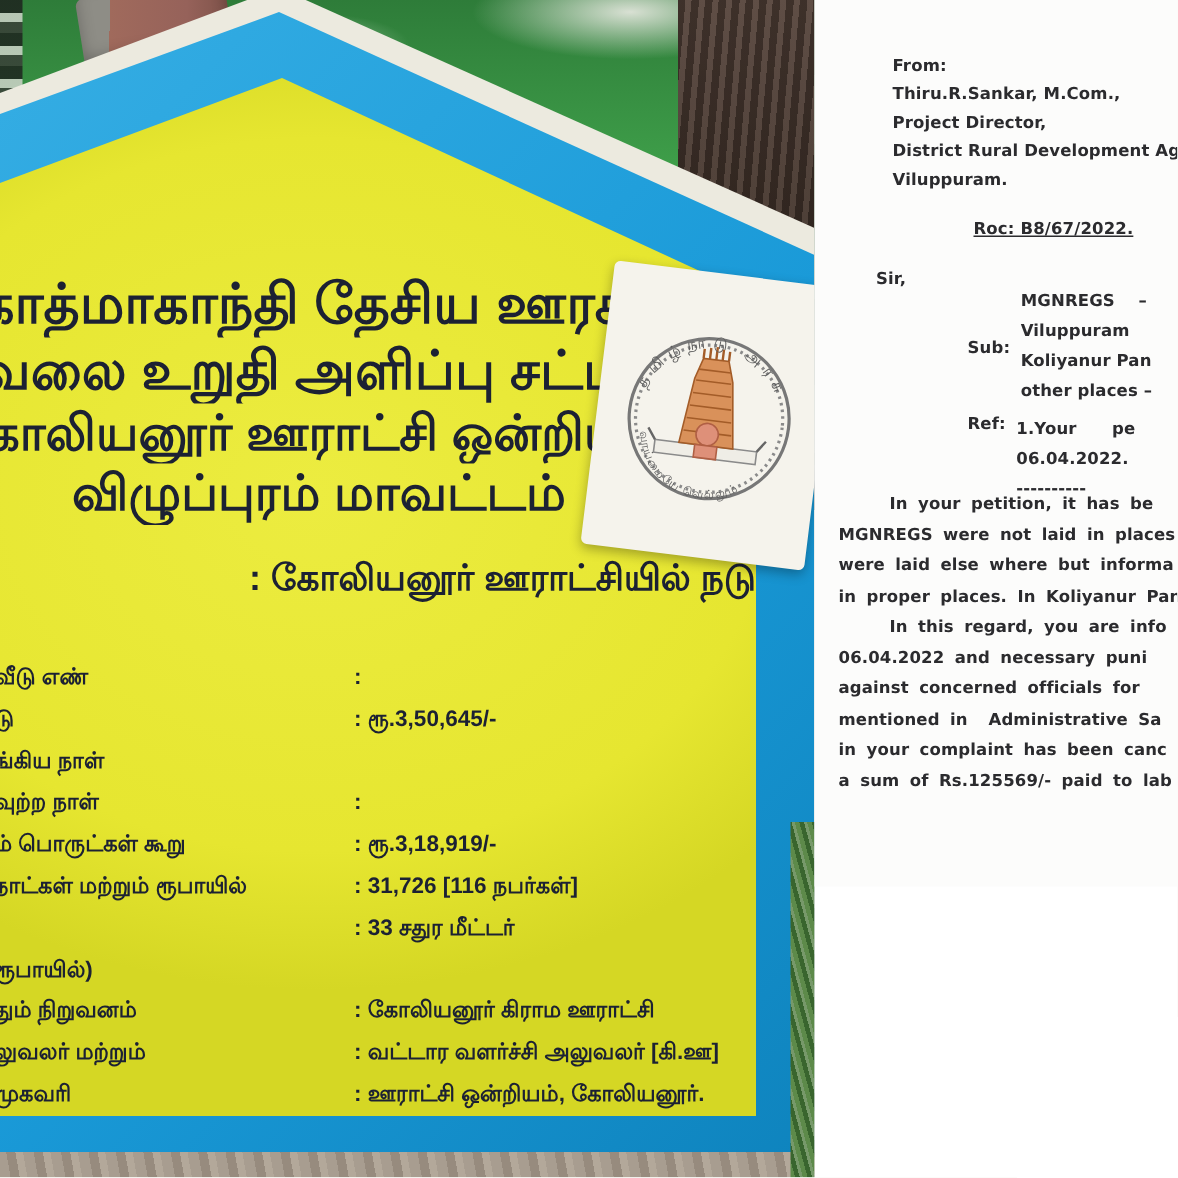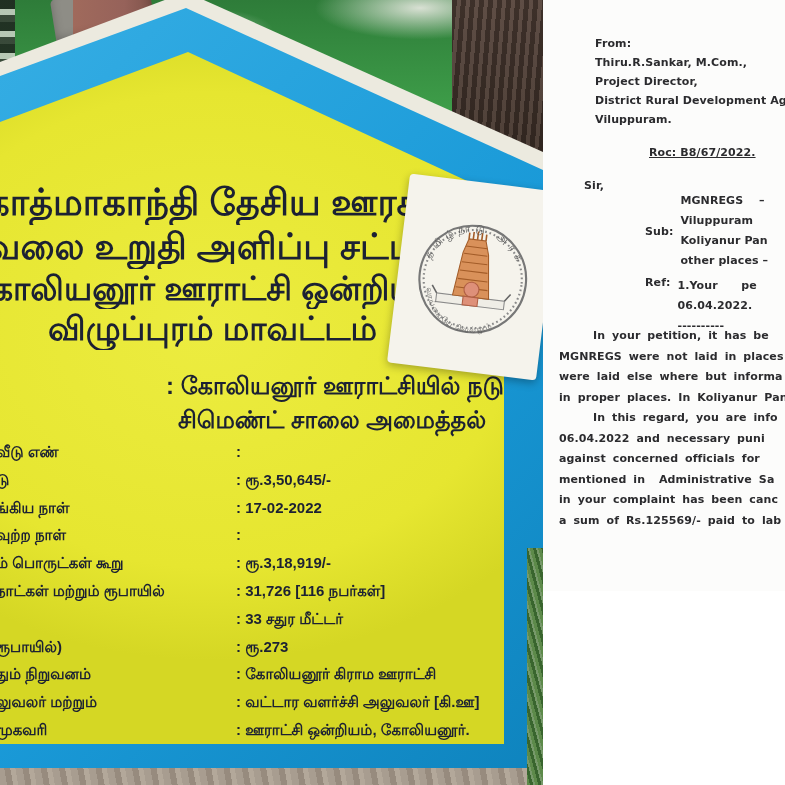--- a/index.html
+++ b/index.html
@@ -99,55 +99,52 @@
 
     <div class="heading">
         <div class="h-line">காத்மாகாந்தி தேசிய ஊரக</div>
         <div class="h-line">வலை உறுதி அளிப்பு சட்டம்</div>
         <div class="h-line">காலியனூர் ஊராட்சி ஒன்றியம்</div>
         <div class="h-line">விழுப்புரம் மாவட்டம்</div>
       </div>
 
     <div class="work">
         <div>: கோலியனூர் ஊராட்சியில் நடு தெருவில்</div>
-        <div>சிமெண்ட் சாலை அமைத்தல்</div>
       </div>
 
     <div class="table">
         <div class="row">
         <span class="row-label">வீடு எண்</span>
         <span class="row-value"></span>
       </div>
         <div class="row">
         <span class="row-label">டு</span>
         <span class="row-value">ரூ.3,50,645/-</span>
       </div>
         <div class="row">
         <span class="row-label">ங்கிய நாள்</span>
-        <span class="row-value">17-02-2022</span>
       </div>
         <div class="row">
         <span class="row-label">வுற்ற நாள்</span>
         <span class="row-value"></span>
       </div>
         <div class="row">
         <span class="row-label">ம் பொருட்கள் கூறு</span>
         <span class="row-value">ரூ.3,18,919/-</span>
       </div>
         <div class="row">
         <span class="row-label">நாட்கள் மற்றும் ரூபாயில்</span>
         <span class="row-value">31,726 [116 நபர்கள்]</span>
       </div>
         <div class="row">
         <span class="row-label"></span>
         <span class="row-value">33 சதுர மீட்டர்</span>
       </div>
         <div class="row">
         <span class="row-label">ரூபாயில்)</span>
-        <span class="row-value">ரூ.273</span>
       </div>
         <div class="row">
         <span class="row-label">தும் நிறுவனம்</span>
         <span class="row-value">கோலியனூர் கிராம ஊராட்சி</span>
       </div>
         <div class="row">
         <span class="row-label">லுவலர் மற்றும்</span>
         <span class="row-value">வட்டார வளர்ச்சி அலுவலர் [கி.ஊ]</span>
       </div>
         <div class="row">

